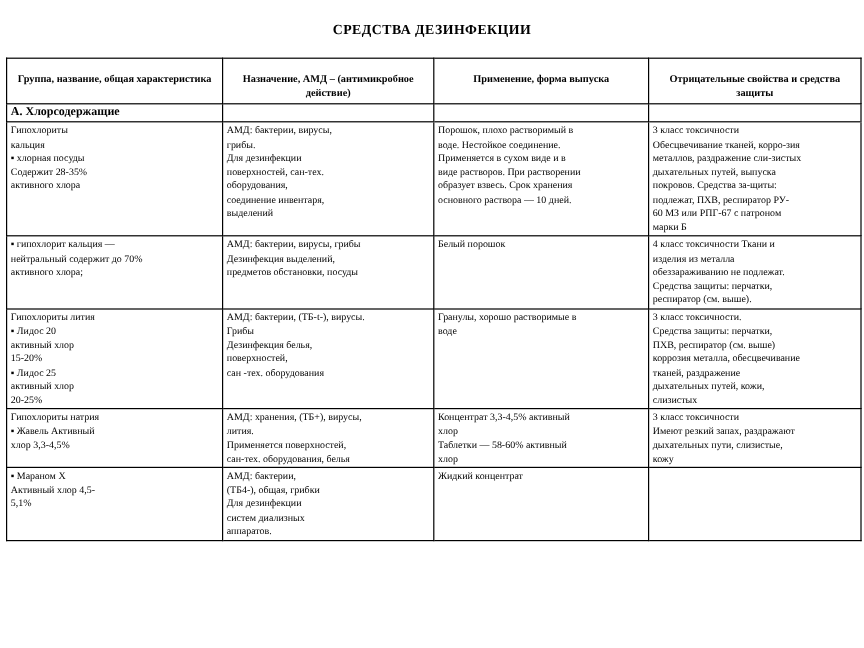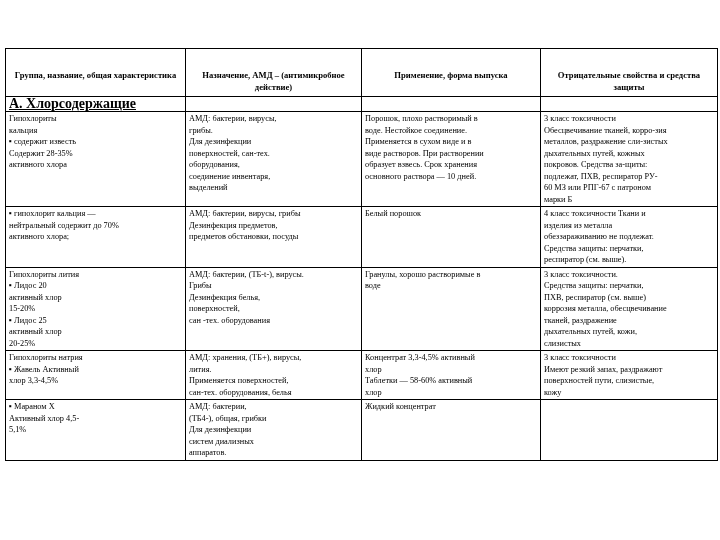--- a/index.html
+++ b/index.html
@@ -56,31 +56,30 @@
     padding: 1px 3px 1px 3px;
     overflow: visible;
     white-space: normal;
     word-break: normal;
   }
   table.dz thead th {
     text-align: center;
     font-weight: bold;
     font-size: 8.6px;
     line-height: 12px;
-    padding-top: 20px;
+    padding-top: 10px;
     padding-bottom: 3px;
     vertical-align: top;
   }
   tr.section-row td {
     font-weight: bold;
-    font-size: 14px;
+    font-size: 10px;
     padding-top: 1px;
     padding-bottom: 1px;
     line-height: 12px;
-    text-decoration: underline;
   }
   tr.section-row td.blank {
     border-left: 1px solid #000000;
     border-right: 1px solid #000000;
     border-top: 1px solid #000000;
     border-bottom: 0;
   }
   td.body-cell {
     font-size: 8.3px;
     line-height: 11.5px;
@@ -89,20 +88,21 @@
   .cell-line {
     display: block;
     white-space: nowrap;
   }
 </style>
 </head>
 <body>
 
 <div class="page">
 
+  <div class="doc-title">СРЕДСТВА ДЕЗИНФЕКЦИИ</div>
 
   <div class="table-wrap">
     <table class="dz">
       <colgroup>
         <col class="c1">
           <col class="c2">
           <col class="c3">
           <col class="c4">
       </colgroup>
       <thead>
@@ -118,21 +118,21 @@
           <td>А. Хлорсодержащие</td>
           <td class="blank"></td>
           <td class="blank"></td>
           <td class="blank"></td>
         </tr>
 
         <tr>
           <td class="body-cell">
               <span class="cell-line">Гипохлориты</span>
               <span class="cell-line">кальция</span>
-              <span class="cell-line">▪ содержит известь</span>
+              <span class="cell-line">▪ хлорная посуды</span>
               <span class="cell-line">Содержит 28-35%</span>
               <span class="cell-line">активного хлора</span>
             </td>
           <td class="body-cell">
               <span class="cell-line">АМД: бактерии, вирусы,</span>
               <span class="cell-line">грибы.</span>
               <span class="cell-line">Для дезинфекции</span>
               <span class="cell-line">поверхностей, сан-тех.</span>
               <span class="cell-line">оборудования,</span>
               <span class="cell-line">соединение инвентаря,</span>
@@ -143,37 +143,37 @@
               <span class="cell-line">воде. Нестойкое соединение.</span>
               <span class="cell-line">Применяется в сухом виде и в</span>
               <span class="cell-line">виде растворов. При растворении</span>
               <span class="cell-line">образует взвесь. Срок хранения</span>
               <span class="cell-line">основного раствора — 10 дней.</span>
             </td>
           <td class="body-cell">
               <span class="cell-line">3 класс токсичности</span>
               <span class="cell-line">Обесцвечивание тканей, корро-зия</span>
               <span class="cell-line">металлов, раздражение сли-зистых</span>
-              <span class="cell-line">дыхательных путей, кожных</span>
+              <span class="cell-line">дыхательных путей, выпуска</span>
               <span class="cell-line">покровов. Средства за-щиты:</span>
               <span class="cell-line">подлежат, ПХВ, респиратор РУ-</span>
               <span class="cell-line">60 МЗ или РПГ-67 с патроном</span>
               <span class="cell-line">марки Б</span>
             </td>
         </tr>
 
         <tr>
           <td class="body-cell">
               <span class="cell-line">▪ гипохлорит кальция  —</span>
               <span class="cell-line">нейтральный содержит до 70%</span>
               <span class="cell-line">активного хлора;</span>
             </td>
           <td class="body-cell">
               <span class="cell-line">АМД: бактерии, вирусы, грибы</span>
-              <span class="cell-line">Дезинфекция предметов,</span>
+              <span class="cell-line">Дезинфекция выделений,</span>
               <span class="cell-line">предметов обстановки, посуды</span>
             </td>
           <td class="body-cell">
               <span class="cell-line">Белый порошок</span>
             </td>
           <td class="body-cell">
               <span class="cell-line">4 класс токсичности Ткани и</span>
               <span class="cell-line">изделия из металла</span>
               <span class="cell-line">обеззараживанию не подлежат.</span>
               <span class="cell-line">Средства защиты: перчатки,</span>
@@ -227,21 +227,21 @@
             </td>
           <td class="body-cell">
               <span class="cell-line">Концентрат 3,3-4,5% активный</span>
               <span class="cell-line">хлор</span>
               <span class="cell-line">Таблетки — 58-60% активный</span>
               <span class="cell-line">хлор</span>
             </td>
           <td class="body-cell">
               <span class="cell-line">3 класс токсичности</span>
               <span class="cell-line">Имеют резкий запах, раздражают</span>
-              <span class="cell-line">поверхностей пути, слизистые,</span>
+              <span class="cell-line">дыхательных пути, слизистые,</span>
               <span class="cell-line">кожу</span>
             </td>
         </tr>
 
         <tr>
           <td class="body-cell">
               <span class="cell-line">▪ Мараном Х</span>
               <span class="cell-line">Активный хлор 4,5-</span>
               <span class="cell-line">5,1%</span>
             </td>

